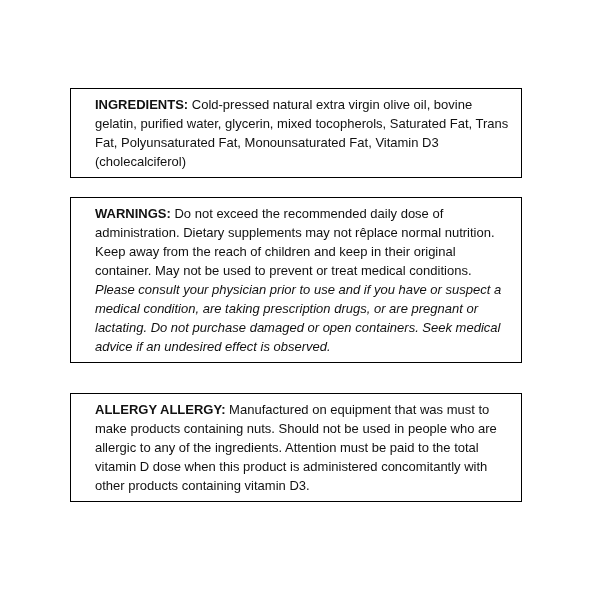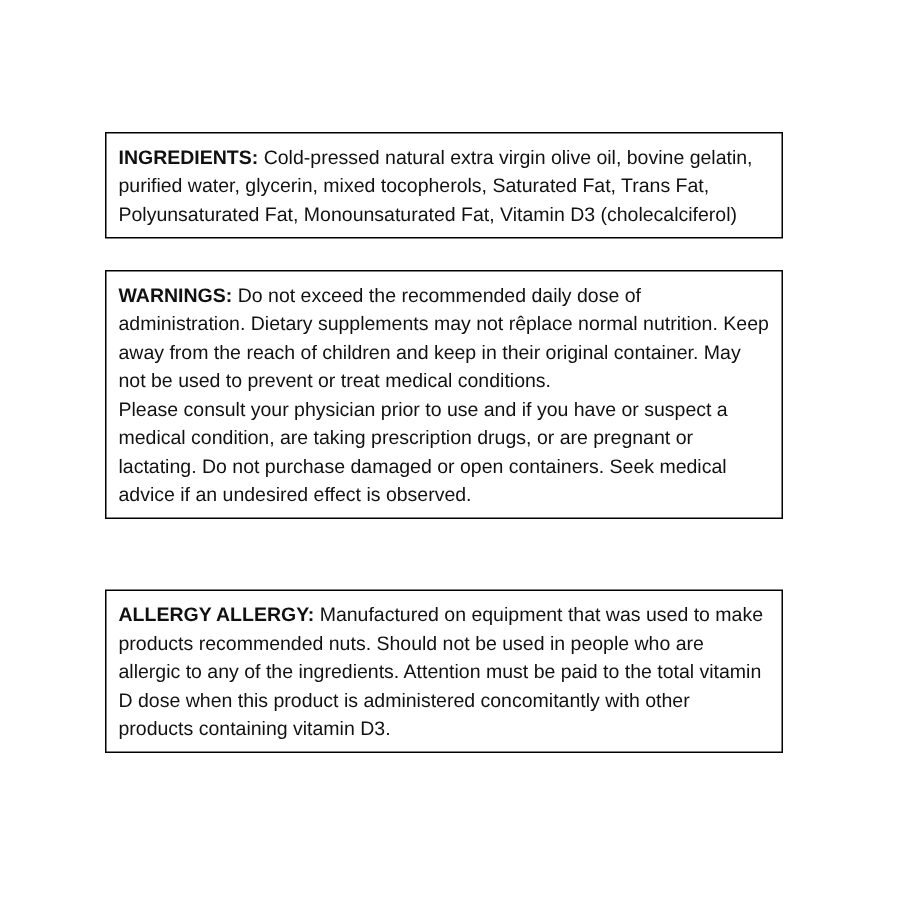--- a/index.html
+++ b/index.html
@@ -15,37 +15,38 @@
     font-family: "Liberation Sans", sans-serif;
     overflow: hidden;
   }
   .panel {
     position: absolute;
     left: 70px;
     width: 452px;
     box-sizing: border-box;
     border: 1.5px solid #000000;
     background: #ffffff;
-    padding: 6px 8px 6px 8px;
+    padding: 6px 8px 6px 24px;
   }
   .panel-ingredients { top: 88px; }
-  .panel-warnings    { top: 180px; }
+  .panel-warnings    { top: 197px; }
   .panel-allergy     { top: 393px; }
   .panel-text {
     margin: 0;
     font-size: 13px;
     line-height: 19px;
     color: #111111;
     letter-spacing: 0;
   }
   .panel-text strong {
     font-weight: 700;
   }
   .block {
     display: block;
+    font-style: italic;
   }
 </style>
 </head>
 <body>
 
 <div class="canvas">
 
   <section class="panel panel-ingredients">
     <p class="panel-text">
       <strong>INGREDIENTS:</strong>
@@ -57,17 +58,17 @@
     <p class="panel-text">
       <strong>WARNINGS:</strong>
       <span>Do not exceed the recommended daily dose of administration. Dietary supplements may not rêplace normal nutrition. Keep away from the reach of children and keep in their original container. May not be used to prevent or treat medical conditions.</span>
       <span class="block">Please consult your physician prior to use and if you have or suspect a medical condition, are taking prescription drugs, or are pregnant or lactating. Do not purchase damaged or open containers. Seek medical advice if an undesired effect is observed.</span>
     </p>
   </section>
 
   <section class="panel panel-allergy">
     <p class="panel-text">
       <strong>ALLERGY ALLERGY:</strong>
-      <span>Manufactured on equipment that was used to make products recommended nuts. Should not be used in people who are allergic to any of the ingredients. Attention must be paid to the total vitamin D dose when this product is administered concomitantly with other products containing vitamin D3.</span>
+      <span>Manufactured on equipment that was must to make products containing nuts. Should not be used in people who are allergic to any of the ingredients. Attention must be paid to the total vitamin D dose when this product is administered concomitantly with other products containing vitamin D3.</span>
     </p>
   </section>
 
 </div>
 
 </body></html>

